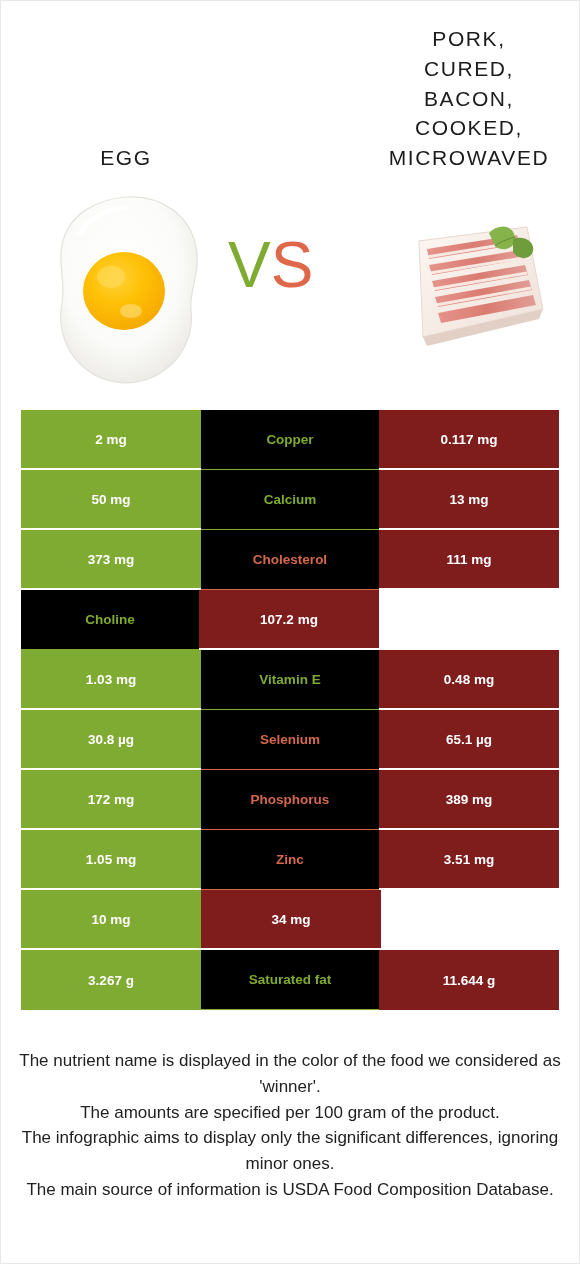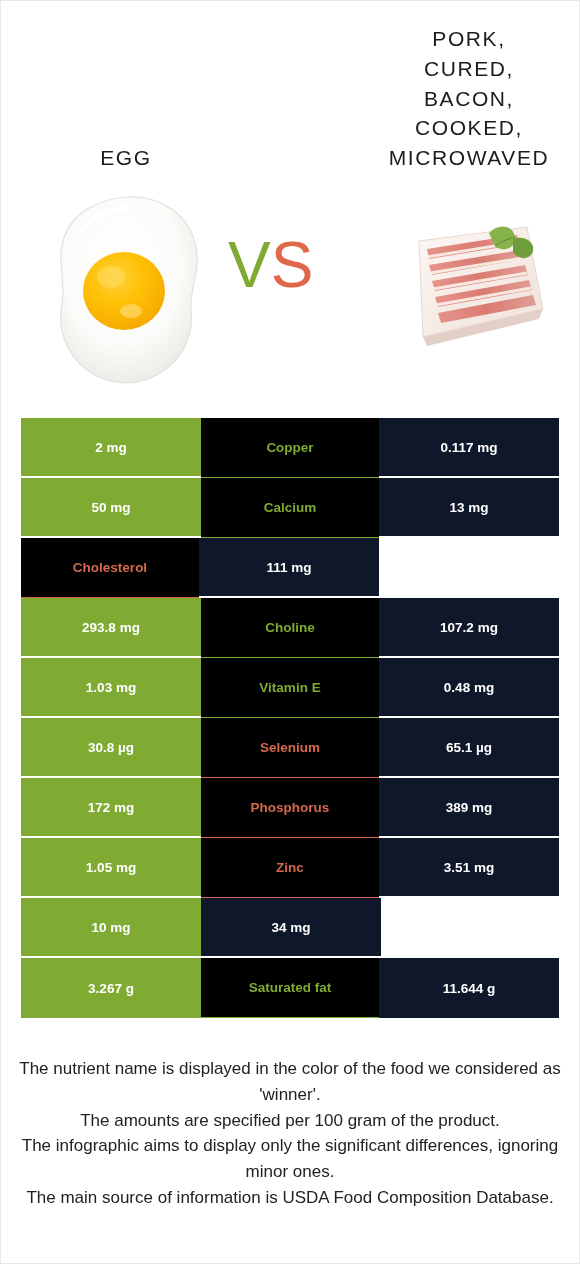--- a/index.html
+++ b/index.html
@@ -68,21 +68,21 @@
     letter-spacing: 0px;
     line-height: 1;
     font-family: "Liberation Sans", sans-serif;
   }
   .vs-v { color: #7FAB32; }
   .vs-s { color: #E0684A; }
 
   
   .table {
     position: relative;
-    margin: 12px 20px;
+    margin: 4px 20px;
     width: 538px;
   }
   .row {
     display: flex;
     height: 60px;
     align-items: stretch;
   }
   .cell {
     display: flex;
     align-items: center;
@@ -99,21 +99,21 @@
   }
   .cell-mid {
     width: 178px;
     background: #000000;
     font-weight: 600;
     font-size: 13.5px;
     border-bottom: 1px solid transparent;
   }
   .cell-right {
     width: 180px;
-    background: #0f172a;
+    background: #7f1d1d;
     color: #ffffff;
     font-weight: 600;
     border-bottom: 2px solid #ffffff;
   }
   .row:last-child .cell-left,
   .row:last-child .cell-right { border-bottom: none; }
 
   .win-green { color: #7FAB32; }
   .win-orange { color: #D4684C; }
   .sep-green  { border-bottom-color: #7FAB32 !important; }
@@ -214,25 +214,25 @@
       <div class="cell cell-left">2 mg</div>
       <div class="cell cell-mid win-green sep-green">Copper</div>
       <div class="cell cell-right">0.117 mg</div>
     </div>
     <div class="row">
       <div class="cell cell-left">50 mg</div>
       <div class="cell cell-mid win-green sep-green">Calcium</div>
       <div class="cell cell-right">13 mg</div>
     </div>
     <div class="row">
+      <div class="cell cell-left">373 mg</div>
       <div class="cell cell-mid win-orange sep-orange">Cholesterol</div>
       <div class="cell cell-right">111 mg</div>
     </div>
     <div class="row">
-      <div class="cell cell-left">293.8 mg</div>
       <div class="cell cell-mid win-green sep-green">Choline</div>
       <div class="cell cell-right">107.2 mg</div>
     </div>
     <div class="row">
       <div class="cell cell-left">1.03 mg</div>
       <div class="cell cell-mid win-green sep-green">Vitamin E</div>
       <div class="cell cell-right">0.48 mg</div>
     </div>
     <div class="row">
       <div class="cell cell-left">30.8 µg</div>

